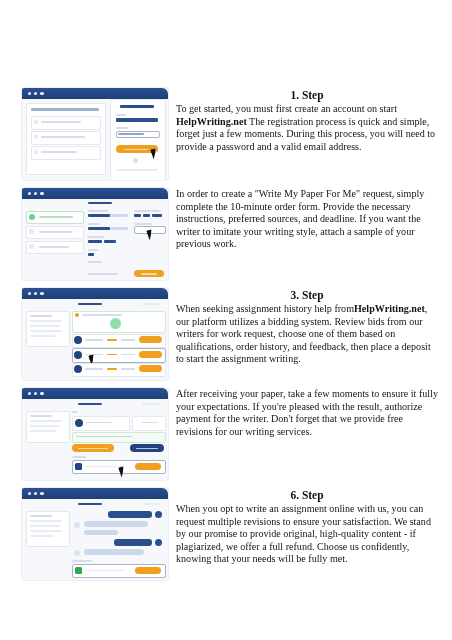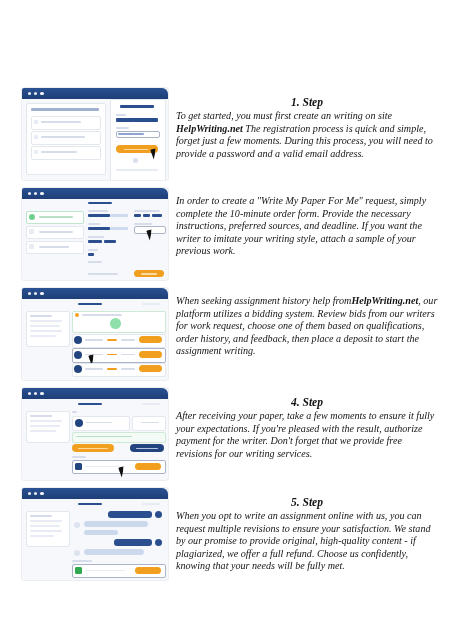--- a/index.html
+++ b/index.html
@@ -134,23 +134,22 @@
     border-right: 2.2px solid transparent;
     border-bottom: 5.2px solid transparent;
     border-top: 5.2px solid #111;
     transform: rotate(-18deg);
   }
 
   
   .step-text {
     position: absolute;
     left: 176px;
-    top: 7px;
+    top: 0;
     width: 262px;
-    font-style: italic;
   }
   .step-head {
     text-align: center;
     font-family: "Liberation Serif", serif;
     font-weight: bold;
     font-size: 11.5px;
     color: #111111;
     margin: 0 0 1px 0;
     line-height: 14px;
   }
@@ -201,21 +200,21 @@
           <div class="bar mid" style="left:96px;top:34px;width:26px;height:1.6px;"></div>
           <div class="pill" style="left:94px;top:46px;width:42px;height:8px;"></div>
           <div class="bar" style="left:102px;top:49.5px;width:24px;height:1.8px;background:#ffd9a0;"></div>
           <div class="cursor" style="left:130px;top:50px;"></div>
           <div class="avatar" style="left:111px;top:59px;width:5px;height:5px;background:#d8dfeb;"></div>
           <div class="bar lite" style="left:94px;top:70px;width:42px;height:1.6px;"></div>
         </div>
       </div>
       <div class="step-text">
         <div class="step-head">1. Step</div>
-        <p class="step-body"><span>To get started, you must first create an writing on site </span><b>HelpWriting.net</b><span> The registration process is quick and simple, forget just a few moments. During this process, you will need to provide a password and a valid email address.</span></p>
+        <p class="step-body"><span>To get started, you must first create an account on start </span><b>HelpWriting.net</b><span> The registration process is quick and simple, forget just a few moments. During this process, you will need to provide a password and a valid email address.</span></p>
       </div>
     </div>
 
     <div class="step-row">
       <div class="shot">
         <div class="shot-bar">
           <span class="dot"></span>
           <span class="dot"></span>
           <span class="dot"></span>
         </div>
@@ -299,20 +298,21 @@
 
           <div class="card" style="left:50px;top:64px;width:92px;height:12px;"></div>
           <div class="avatar" style="left:52px;top:66px;width:8px;height:8px;"></div>
           <div class="bar" style="left:63px;top:69px;width:18px;height:1.8px;"></div>
           <div class="bar" style="left:85px;top:69px;width:10px;height:1.8px;background:#f0a01e;"></div>
           <div class="bar" style="left:99px;top:69px;width:14px;height:1.8px;"></div>
           <div class="pill" style="left:117px;top:66px;width:23px;height:7px;"></div>
         </div>
       </div>
       <div class="step-text">
+        <div class="step-head">3. Step</div>
         <p class="step-body"><span>When seeking assignment history help from</span><b>HelpWriting.net</b><span>, our platform utilizes a bidding system. Review bids from our writers for work request, choose one of them based on qualifications, order history, and feedback, then place a deposit to start the assignment writing.</span></p>
       </div>
     </div>
 
     <div class="step-row">
       <div class="shot">
         <div class="shot-bar">
           <span class="dot"></span>
           <span class="dot"></span>
           <span class="dot"></span>
@@ -343,21 +343,20 @@
 
           <div class="bar" style="left:50px;top:57px;width:14px;height:1.6px;"></div>
           <div class="rowbox" style="left:50px;top:61px;width:92px;height:12px;"></div>
           <div class="sq" style="left:53px;top:63.5px;width:7px;height:7px;background:#23457f;"></div>
           <div class="bar lite" style="left:63px;top:66.5px;width:40px;height:1.8px;"></div>
           <div class="pill" style="left:113px;top:63.5px;width:26px;height:7px;"></div>
           <div class="cursor" style="left:98px;top:68px;"></div>
         </div>
       </div>
       <div class="step-text">
-        <div class="step-head">4. Step</div>
         <p class="step-body"><span>After receiving your paper, take a few moments to ensure it fully your expectations. If you're pleased with the result, authorize payment for the writer. Don't forget that we provide free revisions for our writing services.</span><b></b><span></span></p>
       </div>
     </div>
 
     <div class="step-row">
       <div class="shot">
         <div class="shot-bar">
           <span class="dot"></span>
           <span class="dot"></span>
           <span class="dot"></span>
@@ -384,19 +383,19 @@
           <div class="bar mid" style="left:62px;top:50px;width:60px;height:6px;border-radius:3px;background:#ccd8ec;"></div>
 
           <div class="bar" style="left:50px;top:61px;width:20px;height:1.6px;"></div>
           <div class="rowbox" style="left:50px;top:65px;width:92px;height:12px;"></div>
           <div class="sq" style="left:53px;top:67.5px;width:7px;height:7px;"></div>
           <div class="bar lite" style="left:63px;top:70.5px;width:40px;height:1.8px;"></div>
           <div class="pill" style="left:113px;top:67.5px;width:26px;height:7px;"></div>
         </div>
       </div>
       <div class="step-text">
-        <div class="step-head">5. Step</div>
+        <div class="step-head">6. Step</div>
         <p class="step-body"><span>When you opt to write an assignment online with us, you can request multiple revisions to ensure your satisfaction. We stand by our promise to provide original, high-quality content - if plagiarized, we offer a full refund. Choose us confidently, knowing that your needs will be fully met.</span><b></b><span></span></p>
       </div>
     </div>
 
   </div>
 </div>
 
 </body></html>

